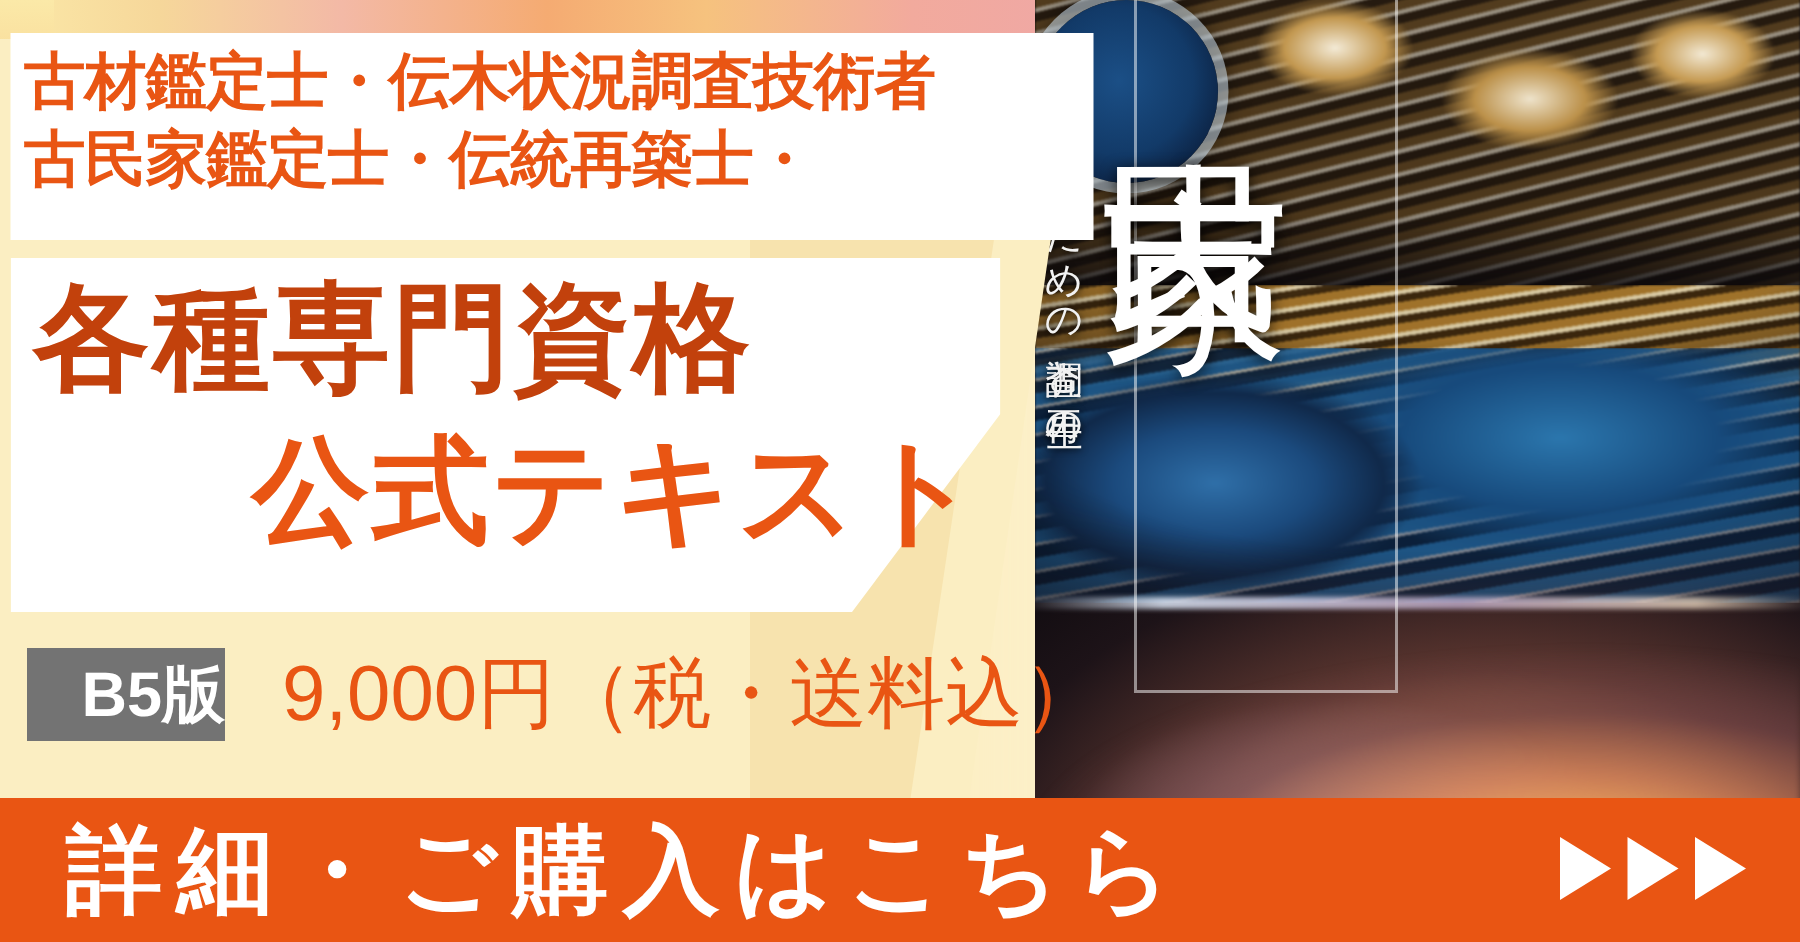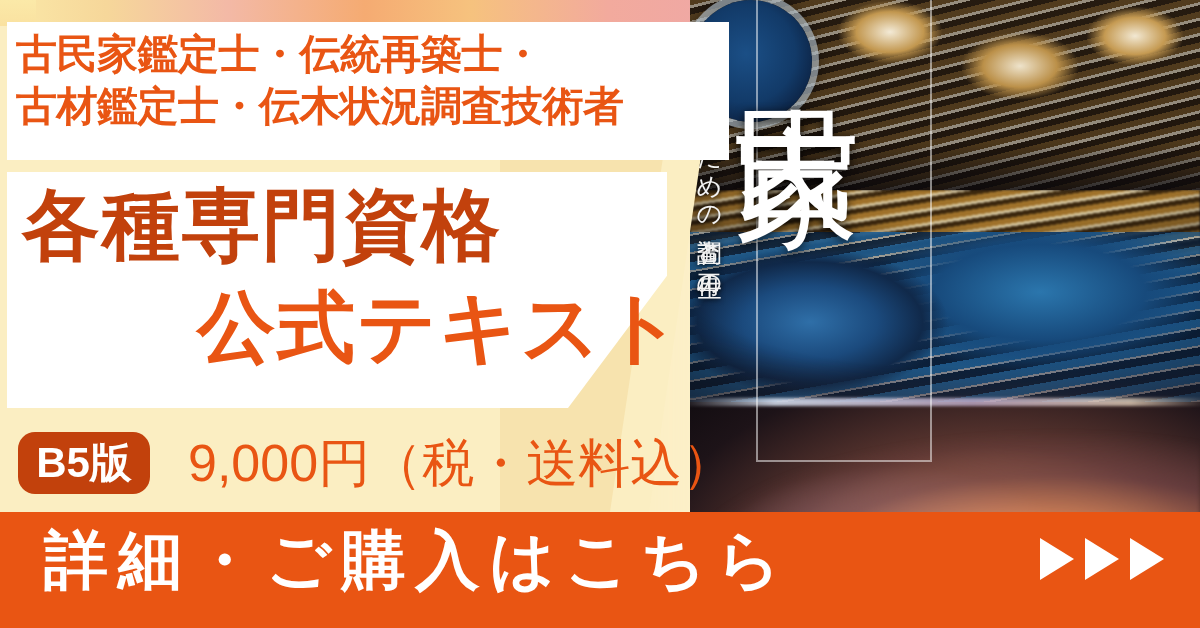--- a/index.html
+++ b/index.html
@@ -212,52 +212,50 @@
   }
   .main-line-2 {
     position: absolute;
     left: 168px; top: 288px;
     color: #e95513;
     font-size: 78px;
     font-weight: 700;
     letter-spacing: 2px;
     line-height: 1;
     white-space: nowrap;
-    margin-left: 29px;
   }
 
   
   .size-badge {
     position: absolute;
     left: 18px; top: 432px;
     width: 132px; height: 62px;
-    background: #c2410c;
+    background: #737373;
     color: #ffffff;
     font-size: 42px;
     font-weight: 700;
     line-height: 62px;
-    text-align: center;
+    text-align: right;
     letter-spacing: 0;
-    border-radius: 17px;
   }
   .price-text {
     position: absolute;
     left: 188px; top: 433px;
     color: #e95513;
     font-size: 52px;
     font-weight: 400;
     line-height: 60px;
     letter-spacing: 0;
     white-space: nowrap;
   }
 
   
   .cta-bar {
     position: absolute;
-    left: 0; bottom: 0; width: 1200px; height: 116px;
+    left: 0; bottom: 0; width: 1200px; height: 96px;
     background: #e95513;
     cursor: pointer;
   }
   .cta-text {
     position: absolute;
     left: 44px; top: 12px;
     color: #ffffff;
     font-size: 64px;
     font-weight: 700;
     line-height: 72px;
@@ -300,22 +298,22 @@
   <div class="cover-sub">伝統構法、古民家活用のための調査と再生の</div>
   <div class="cover-title">古民家</div>
 
   <div class="cream-wedge"></div>
   <div class="cream-wedge-2"></div>
 
   <div class="card card-qualifications"></div>
   <div class="card card-main"></div>
 
   <div class="qual-text">
+    <span class="qual-line">古材鑑定士・伝木状況調査技術者</span>
     <span class="qual-line">古民家鑑定士・伝統再築士・</span>
-    <span class="qual-line">古材鑑定士・伝木状況調査技術者</span>
   </div>
 
   <div class="main-line-1">各種専門資格</div>
   <div class="main-line-2">公式テキスト</div>
 
   <div class="size-badge">B5版</div>
   <div class="price-text">9,000円（税・送料込）</div>
 
   <div class="cta-bar">
     <div class="cta-text">詳細・ご購入はこちら</div>

